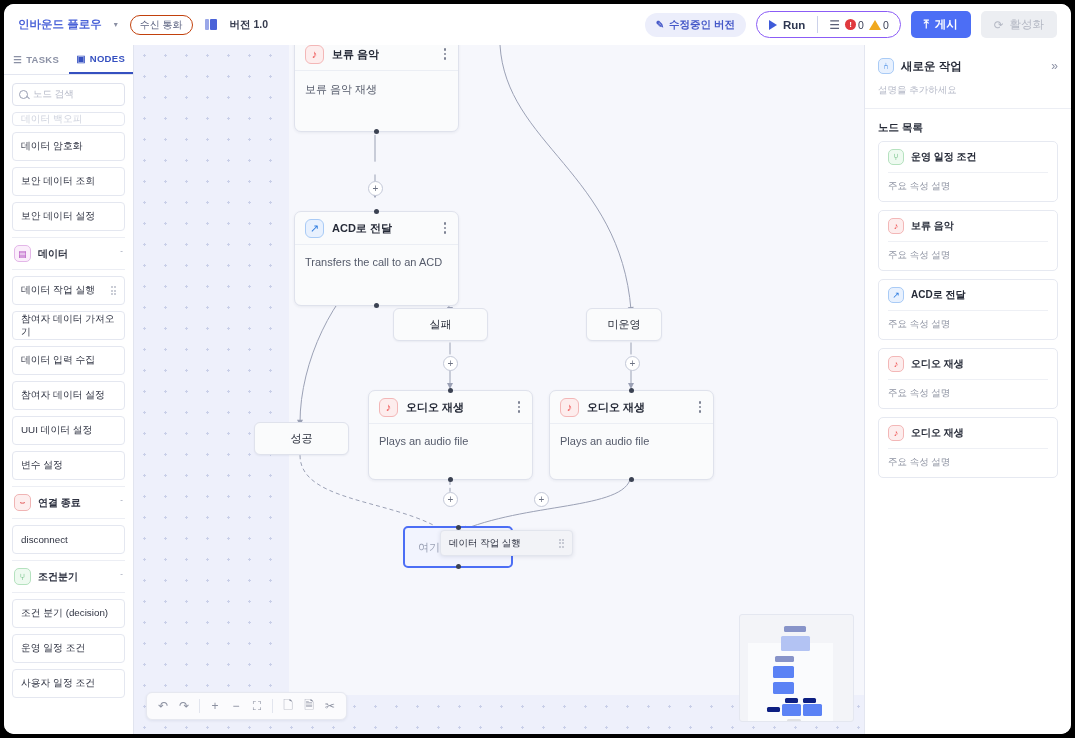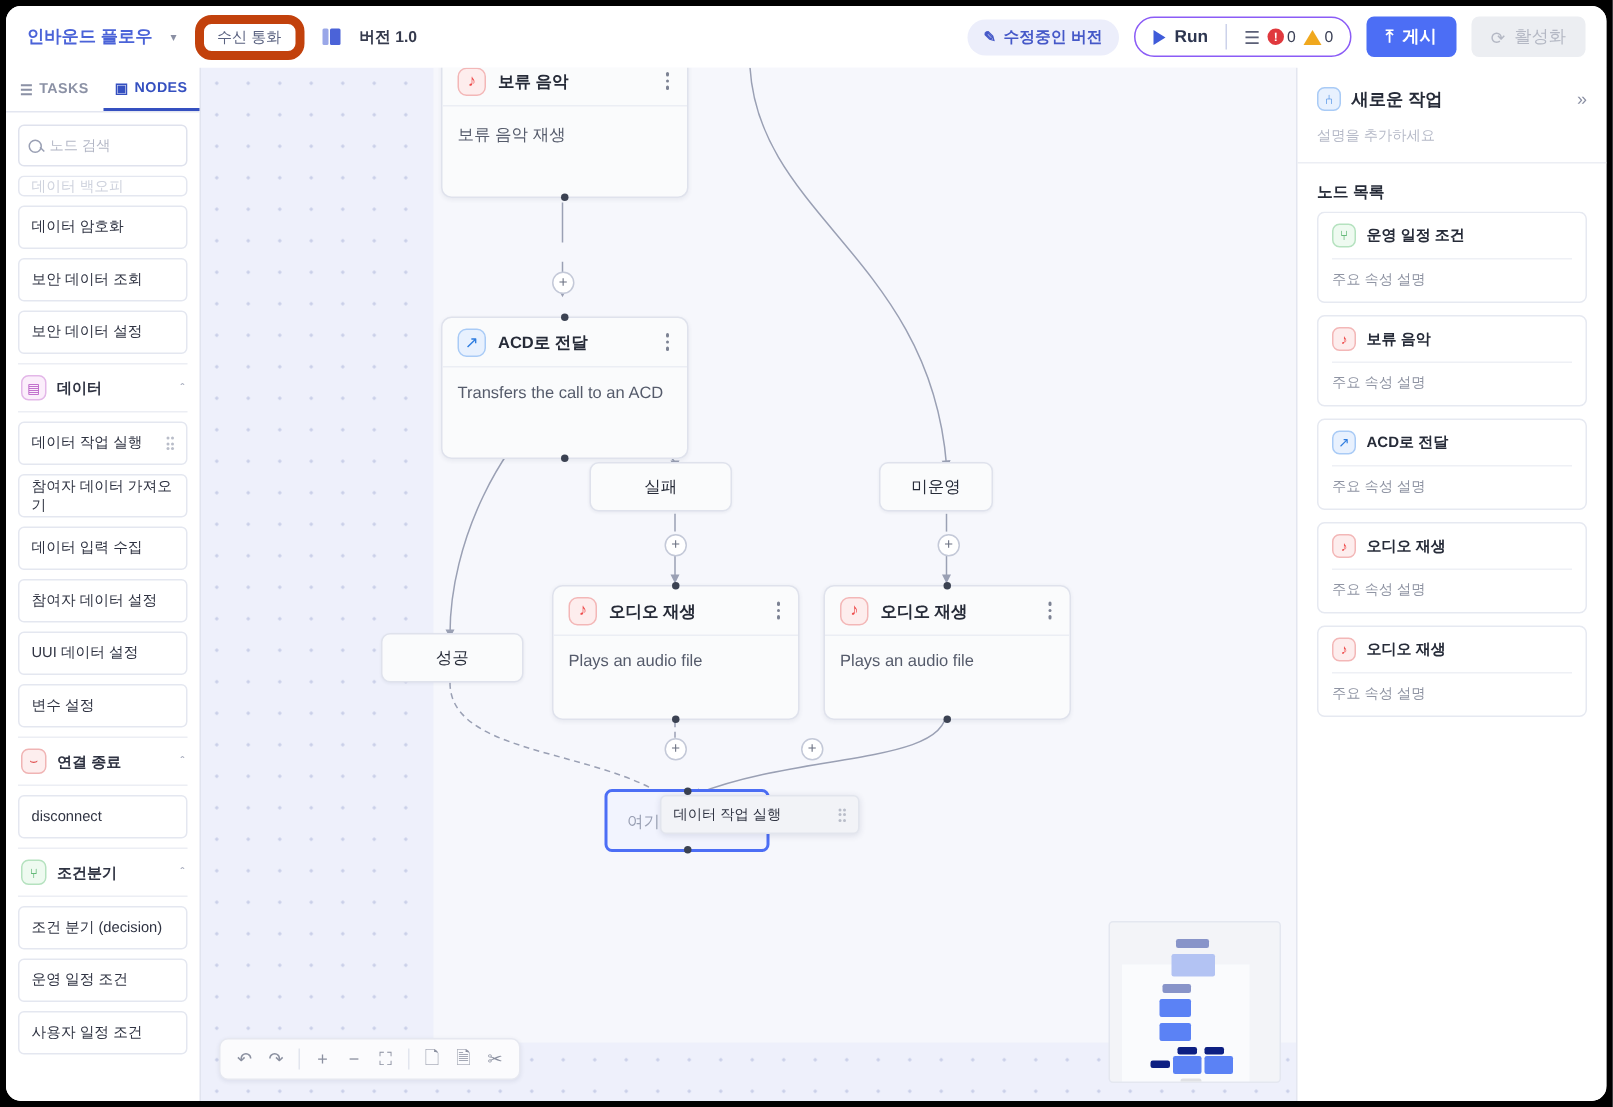--- a/index.html
+++ b/index.html
@@ -8,21 +8,21 @@
 
   #app { position:absolute; left:4px; top:4px; width:1067px; height:730px;
          background:#fff; border-radius:10px; overflow:hidden; display:flex; flex-direction:column; }
 
   
   .header { height:41px; flex:0 0 41px; background:#fff; display:flex; align-items:center;
             padding:0 14px; position:relative; z-index:40; }
   .hd-left { display:flex; align-items:center; gap:12px;text-align:right; }
   .flow-name { color:#4b63d8; font-size:11.5px; font-weight:bold; }
   .caret-sm { color:#8a8fa3; font-size:8px; line-height:1; }
-  .pill-chip { border:6px solid #c2410c; border-radius:11px; padding:2px 9px;
+  .pill-chip { border:1px solid #c2410c; border-radius:11px; padding:2px 9px;
                font-size:10px; color:#5a6280; background:#fff; }
   .ver-ico { width:13px; height:13px; display:inline-block; position:relative; }
   .ver-ico i { position:absolute; background:#4b63d8; border-radius:1px; }
   .ver-ico i:nth-child(1){ left:0; top:1px; width:4px; height:11px; background:#9aa7e8;}
   .ver-ico i:nth-child(2){ left:5px; top:1px; width:7px; height:11px;}
   .ver-txt { font-size:10.5px; color:#353a4d; font-weight:bold; }
 
   .hd-right { margin-left:auto; display:flex; align-items:center; gap:10px; }
   .chip-edit { background:#eceefb; color:#4558c8; font-size:10.5px; font-weight:bold;
                border-radius:13px; padding:5px 11px; display:flex; align-items:center; gap:5px; }
@@ -49,21 +49,21 @@
   .body-row { flex:1; display:flex; min-height:0; position:relative; }
 
   
   .left { width:130px; flex:0 0 130px; background:#fff; border-right:1px solid #e1e4ef;
           display:flex; flex-direction:column; min-height:0; }
   .tabs { height:30px; display:flex; align-items:stretch; border-bottom:1px solid #e3e6f0; }
   .tab { flex:1; display:flex; align-items:center; justify-content:center; gap:4px;
          font-size:9.5px; font-weight:bold; color:#8b91a5; letter-spacing:.3px; }
   .tab.active { color:#3550c0; border-bottom:2px solid #3550c0; }
   .search-wrap { padding:8px 8px 6px 8px; }
-  .search { height:28px; border:1px solid #dfe2ed; border-radius:4px; display:flex; align-items:center;
+  .search { height:23px; border:1px solid #dfe2ed; border-radius:4px; display:flex; align-items:center;
             gap:5px; padding:0 6px; }
   .search span.ph { font-size:9.5px; color:#b3b7c6; }
   .mag { width:9px;height:9px;border:1.3px solid #9aa0b4;border-radius:50%;position:relative;display:inline-block;}
   .mag:after{content:"";position:absolute;width:4px;height:1.3px;background:#9aa0b4;transform:rotate(45deg);right:-3px;bottom:0;}
   .list { flex:1; overflow:hidden; padding:0 8px 6px 8px; position:relative; }
   .node-item { border:1px solid #e4e7f0; border-radius:4px; height:29px; display:flex; align-items:center;
                justify-content:space-between; padding:0 8px; margin-bottom:6px; font-size:9.8px; color:#2f3342; background:#fff;}
   .node-item.cut { height:14px; overflow:hidden; color:#cfd3de; }
   .grip { display:grid; grid-template-columns:repeat(2,2px); gap:1.5px; }
   .grip i { width:2px;height:2px;background:#b9bdc9;border-radius:50%; }

